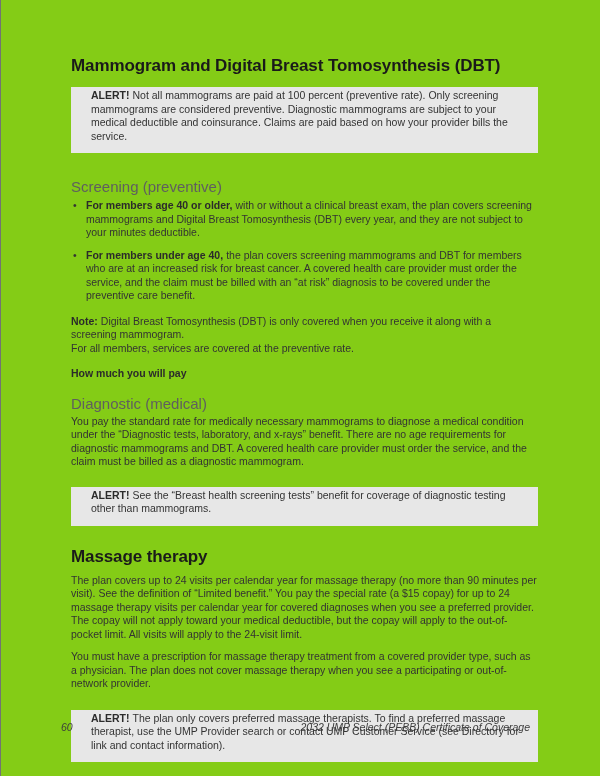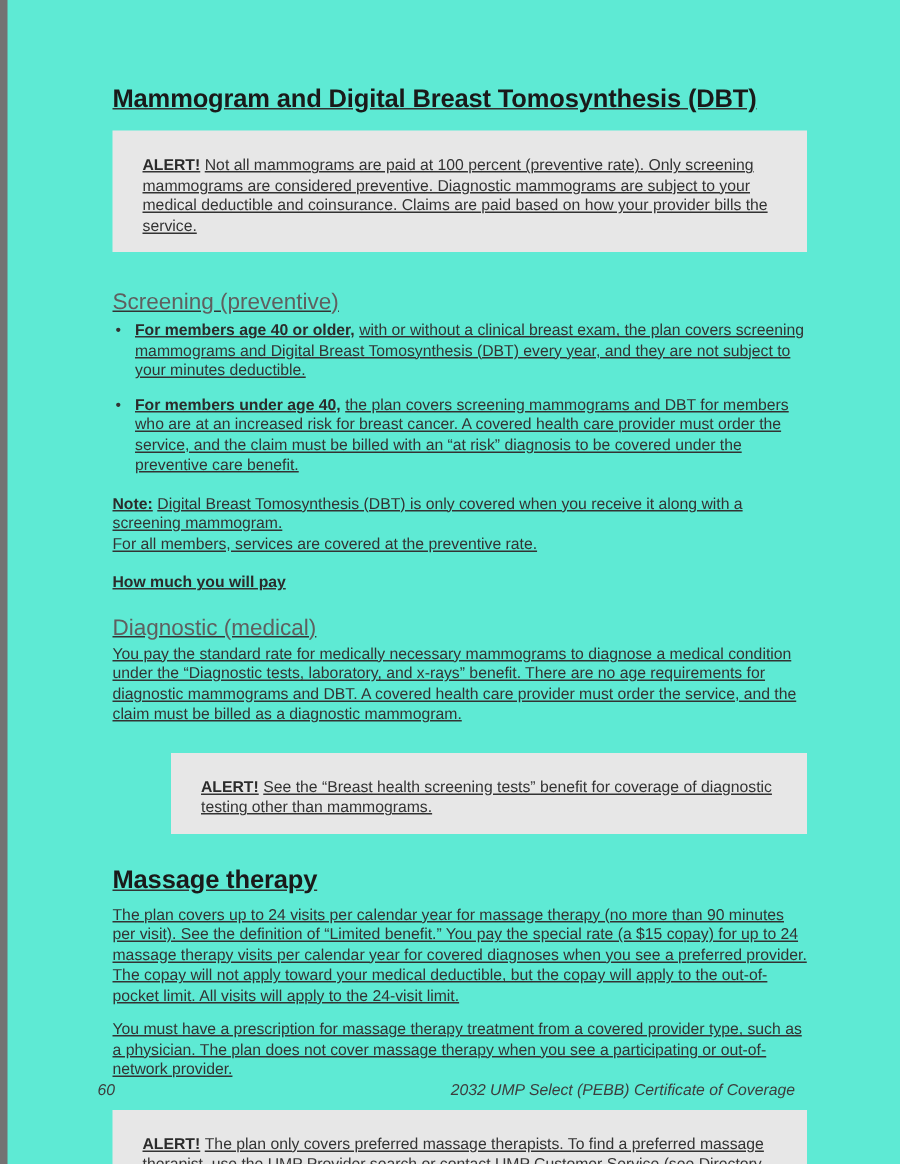--- a/index.html
+++ b/index.html
@@ -7,43 +7,42 @@
   body {
     width: 600px; height: 776px;
     font-family: "Liberation Sans", "DejaVu Sans", sans-serif;
     color: #333333;
     position: relative;
     overflow: hidden;
   }
   .page {
     position: relative;
     width: 600px; height: 776px;
-    background: #5eead4;
-    border-left: 5px solid #737373;
-    text-decoration: underline;
+    background: #84cc16;
+    border-left: 1px solid #737373;
   }
   .content {
     padding: 55px 62px 0 70px; 
   }
   h1.doc-title, h1.section-title {
     font-size: 17px;
     font-weight: 700;
     color: #1a1a1a;
     line-height: 22px;
     letter-spacing: -0.1px;
   }
   .alert {
     background: #e7e7e7;
-    padding: 17px 16px 10px 20px;
+    padding: 2px 16px 10px 20px;
     font-size: 10.5px;
     line-height: 13.5px;
     color: #333333;
   }
   .alert-1 { margin-top: 10px; }
-  .alert-2 { margin-top: 18px; margin-left: 39px; }
+  .alert-2 { margin-top: 18px; }
   .alert-3 { margin-top: 19px; }
   .lead { font-weight: 700; margin-right: 3px; color: #2b2b2b; }
   .sub-heading {
     font-size: 15px;
     font-weight: 400;
     color: #5f5f5f;
     line-height: 19px;
   }
   .sub-1 { margin-top: 24px; margin-bottom: 3px; }
   .sub-2 { margin-top: 13px; margin-bottom: 2px; }

